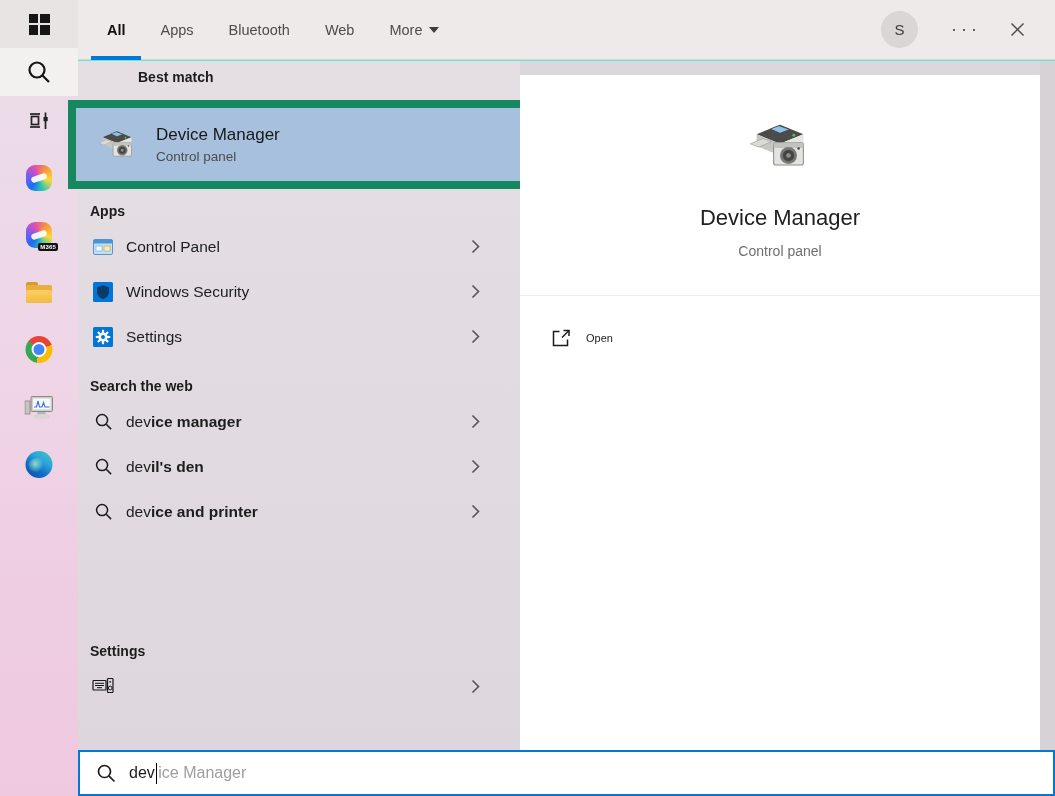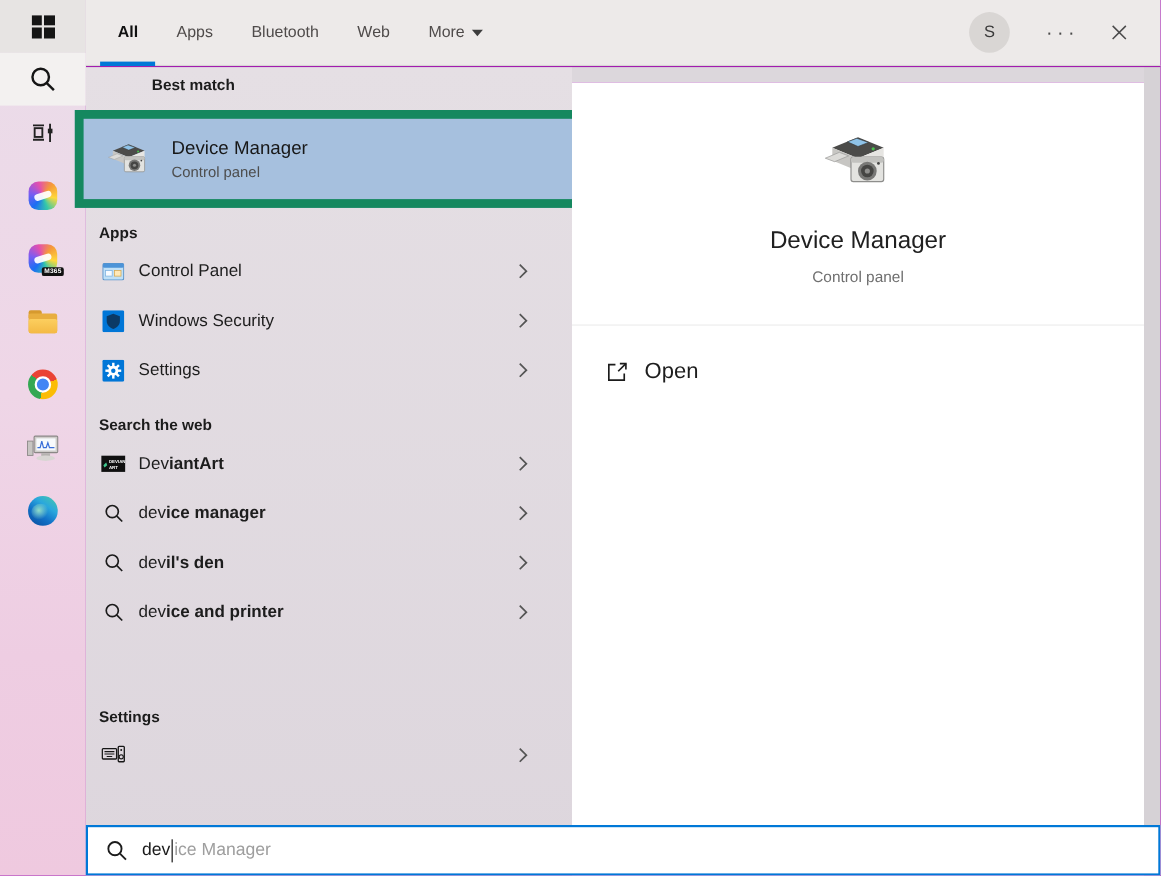--- a/index.html
+++ b/index.html
@@ -1,17 +1,17 @@
 <!DOCTYPE html>
 <html><head>
 <meta charset="utf-8">
 <style>
   html,body{margin:0;padding:0;width:1055px;height:796px;overflow:hidden;
     font-family:"Liberation Sans","DejaVu Sans",sans-serif;}
-  .app{position:absolute;inset:0;width:1055px;height:796px;background:#a21caf;overflow:hidden;}
+  .app{position:absolute;inset:0;width:1055px;height:796px;background:#5eead4;overflow:hidden;}
 
   
   .sidebar{position:absolute;left:0;top:0;width:78px;height:796px;
     background:linear-gradient(180deg,#eadde9 0%,#efd6e7 45%,#eecde2 75%,#efc9df 100%);z-index:1;}
   .tb-btn{position:absolute;left:0;width:78px;height:48px;display:flex;align-items:center;justify-content:center;cursor:pointer;}
   .tb-start{top:0;background:#e7e4e3;}
   .tb-search{top:48px;background:#f3f1f0;}
   .winlogo{width:21px;height:21px;display:grid;grid-template-columns:1fr 1fr;grid-template-rows:1fr 1fr;gap:2px;}
   .winlogo span{background:#151515;}
   .pin{position:absolute;left:50%;transform:translateX(-50%);display:flex;align-items:center;justify-content:center;cursor:pointer;}
@@ -68,21 +68,21 @@
 
   
   .gap-top{position:absolute;left:520px;top:61px;width:520px;height:14px;background:#dcd7dc;z-index:2;}
   .strip{position:absolute;left:1040px;top:61px;width:15px;height:735px;background:#d6d2d6;z-index:3;}
   .preview{position:absolute;left:520px;top:75px;width:520px;height:721px;background:#ffffff;z-index:2;}
   .pv-icon{position:absolute;left:50%;top:38px;transform:translateX(-50%);}
   .pv-title{position:absolute;top:130px;left:0;width:100%;text-align:center;font-size:22px;color:#202020;}
   .pv-sub{position:absolute;top:168px;left:0;width:100%;text-align:center;font-size:14px;color:#6f6f6f;}
   .pv-div{position:absolute;top:220px;left:0;right:0;height:1px;background:#ececec;}
   .pv-open{position:absolute;top:242px;left:0;right:0;height:42px;display:flex;align-items:center;padding-left:31px;cursor:pointer;}
-  .pv-open .lbl{margin-left:15px;font-size:20px;color:#1d1d1d;}
+  .pv-open .lbl{margin-left:15px;font-size:11px;color:#1d1d1d;}
 
   
   .searchbar{position:absolute;left:78px;top:750px;width:977px;height:46px;background:#fff;border:2px solid #0078d7;
     box-sizing:border-box;display:flex;align-items:center;padding-left:16px;z-index:10;cursor:text;}
   .sb-text{margin-left:13px;font-size:16px;display:flex;align-items:center;}
   .sb-typed{color:#1a1a1a;}
   .caret{width:1.5px;height:21px;background:#000;margin:0 1px;}
   .sb-sugg{color:#9e9e9e;}
 </style>
 </head>
@@ -260,34 +260,20 @@
         <svg class="chev" width="9" height="15" viewBox="0 0 9 15">
             <path d="M1.5 1.5 L7.5 7.5 L1.5 13.5" stroke="#555" fill="none" stroke-width="1.6"></path>
           </svg>
       </div>
     </div>
 
     <div class="section sec-web">
       <div class="sec-h">Search the web</div>
 
 
-      <div class="row">
-        <span class="ic">
-          <svg width="22" height="15" viewBox="0 0 22 15">
-            <rect width="22" height="15" fill="#101010"></rect>
-            <path d="M2 9 L4.5 6.5 L5.5 9 L3 11 Z" fill="#3fc98f"></path>
-            <text x="7" y="7" font-size="4" fill="#fff" font-weight="bold">DEVIANT</text>
-            <text x="7" y="12" font-size="4" fill="#fff" font-weight="bold">ART</text>
-          </svg>
-        </span>
-        <span class="lbl"><span>Dev</span><b>iantArt</b></span>
-        <svg class="chev" width="9" height="15" viewBox="0 0 9 15">
-            <path d="M1.5 1.5 L7.5 7.5 L1.5 13.5" stroke="#555" fill="none" stroke-width="1.6"></path>
-          </svg>
-      </div>
 
       <div class="row">
         <span class="ic">
           <svg width="19" height="19" viewBox="0 0 20 20">
               <circle cx="8.5" cy="8.5" r="5.8" stroke="#1b1b1b" stroke-width="1.6" fill="none"></circle>
               <line x1="12.9" y1="12.9" x2="18" y2="18" stroke="#1b1b1b" stroke-width="1.6"></line>
             </svg>
         </span>
         <span class="lbl"><span>dev</span><b>ice manager</b></span>
         <svg class="chev" width="9" height="15" viewBox="0 0 9 15">

